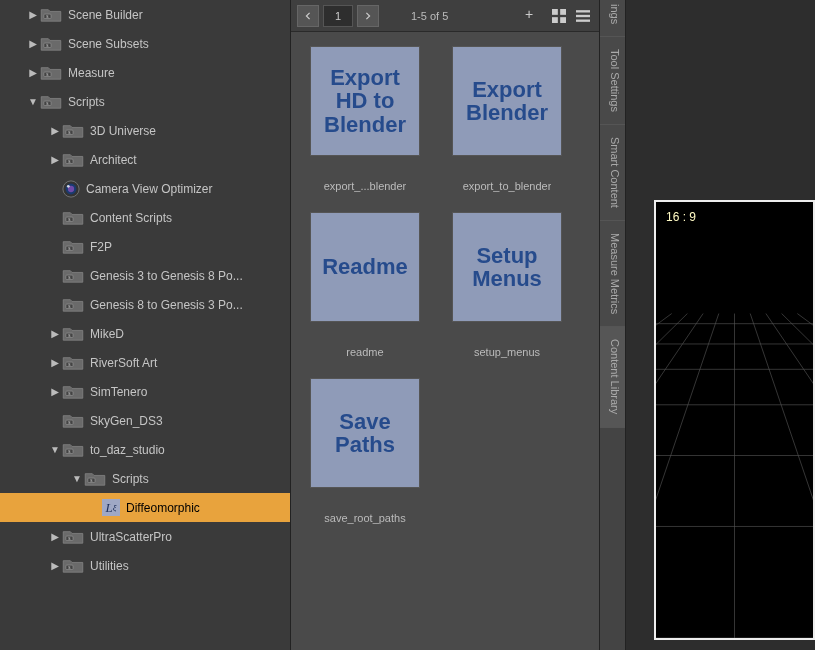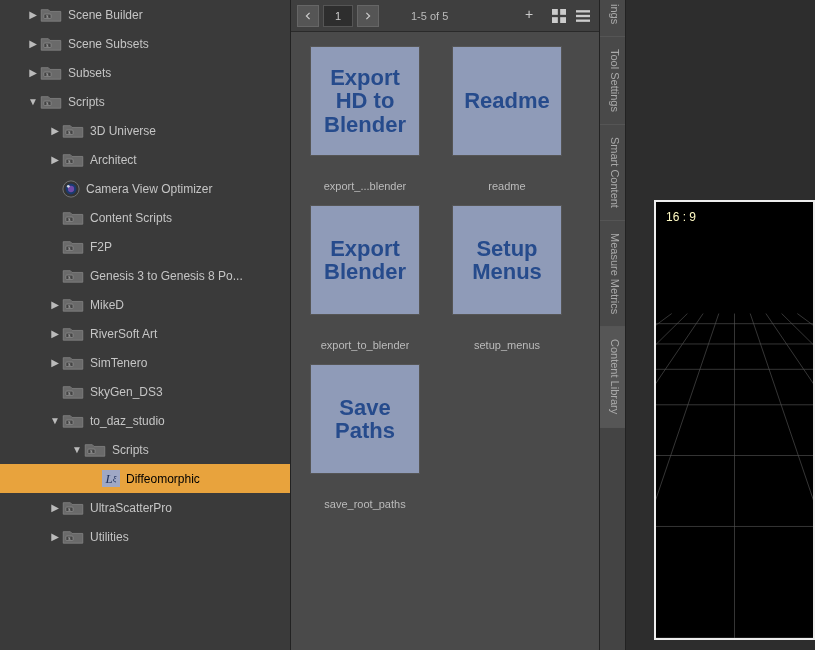--- a/index.html
+++ b/index.html
@@ -27,21 +27,21 @@
   .content-panel { flex: 0 0 310px; background:#4a4a4a; display:flex; flex-direction:column; border-left:1px solid #222; border-right:1px solid #222;}
   .content-toolbar { height:32px; background:#3f3f3f; display:flex; align-items:center; padding:0 6px; gap:4px; border-bottom:1px solid #2a2a2a; }
   .page-btn { width:22px; height:22px; background:#555; color:#ccc; border:1px solid #666; display:flex; align-items:center; justify-content:center; font-size:11px; cursor:pointer; }
   .page-field { width:30px; height:22px; background:#2e2e2e; color:#ccc; border:1px solid #555; text-align:center; font-size:11px; }
   .page-count { color:#bbb; font-size:11px; margin-left:28px; }
   .spacer{flex:1;}
   .zoom-btn { width:20px; height:20px; font-size:14px; cursor:pointer;}
   .view-btn { width:20px; height:20px; display:flex; align-items:center; justify-content:center; cursor:pointer;}
   .view-btn svg{ width:14px;height:14px;}
   
-  .thumb-area { padding:14px; display:flex; flex-wrap:wrap; gap:13px 22px; align-content:flex-start; overflow-y:auto; flex:1;}
+  .thumb-area { padding:14px; display:flex; flex-wrap:wrap; gap:20px 22px; align-content:flex-start; overflow-y:auto; flex:1;}
   .thumb { width:120px; display:flex; flex-direction:column; align-items:center;}
   .thumb-box { width:110px; height:110px; background:#8f9bb8; border:1px solid #555; display:flex; align-items:center; justify-content:center; text-align:center; font-size:22px; font-weight:bold; color:#264b8c; padding:4px; line-height:1.05; cursor:pointer;}
   .thumb-label { color:#bbb; font-size:11px; margin-top:24px; white-space:nowrap; overflow:hidden; text-overflow:ellipsis; max-width:115px; text-align:left;}
   
   
   .vtabs { width:26px; background:#444; display:flex; flex-direction:column; border-right:1px solid #222; padding-top:0px; }
   .vtab { writing-mode: vertical-rl; color:#aaa; font-size:11px; padding:12px 4px; border-bottom:1px solid #555; cursor:pointer; background:#494949; white-space:nowrap;}
   .vtab.active { background:#565656; }
   .vtab:first-child{ padding-top:4px;}
   
@@ -85,21 +85,21 @@
       <span class="tw">
         <span class="arrow">▶</span>
       </span>
       <span class="folder-icon">
         <svg viewBox="0 0 24 18">
           <path d="M1 3 L9 3 L11 5 L23 5 L23 16 L1 16 Z" fill="#6a6a6a" stroke="#888" stroke-width="0.8"></path>
           <rect x="4" y="8" width="8" height="5" rx="1" fill="#444" stroke="#999" stroke-width="0.7"></rect>
           <text x="8" y="12" font-size="5" fill="#ccc" text-anchor="middle" font-family="Arial">s</text>
         </svg>
       </span>
-      <span>Subsets</span>
+      <span>Measure</span>
     </div>
     <div class="tree-item indent1">
       <span class="tw">
         <span class="arrow">▼</span>
       </span>
       <span class="folder-icon">
         <svg viewBox="0 0 24 18">
           <path d="M1 3 L9 3 L11 5 L23 5 L23 16 L1 16 Z" fill="#6a6a6a" stroke="#888" stroke-width="0.8"></path>
           <rect x="4" y="8" width="8" height="5" rx="1" fill="#444" stroke="#999" stroke-width="0.7"></rect>
           <text x="8" y="12" font-size="5" fill="#ccc" text-anchor="middle" font-family="Arial">s</text>
@@ -178,20 +178,33 @@
         <span class="arrow blank">▶</span>
       </span>
       <span class="folder-icon">
         <svg viewBox="0 0 24 18">
           <path d="M1 3 L9 3 L11 5 L23 5 L23 16 L1 16 Z" fill="#6a6a6a" stroke="#888" stroke-width="0.8"></path>
           <rect x="4" y="8" width="8" height="5" rx="1" fill="#444" stroke="#999" stroke-width="0.7"></rect>
           <text x="8" y="12" font-size="5" fill="#ccc" text-anchor="middle" font-family="Arial">s</text>
         </svg>
       </span>
       <span>Genesis 3 to Genesis 8 Po...</span>
+    </div>
+    <div class="tree-item indent2">
+      <span class="tw">
+        <span class="arrow blank">▶</span>
+      </span>
+      <span class="folder-icon">
+        <svg viewBox="0 0 24 18">
+          <path d="M1 3 L9 3 L11 5 L23 5 L23 16 L1 16 Z" fill="#6a6a6a" stroke="#888" stroke-width="0.8"></path>
+          <rect x="4" y="8" width="8" height="5" rx="1" fill="#444" stroke="#999" stroke-width="0.7"></rect>
+          <text x="8" y="12" font-size="5" fill="#ccc" text-anchor="middle" font-family="Arial">s</text>
+        </svg>
+      </span>
+      <span>Genesis 8 to Genesis 3 Po...</span>
     </div>
     <div class="tree-item indent2">
       <span class="tw">
         <span class="arrow">▶</span>
       </span>
       <span class="folder-icon">
         <svg viewBox="0 0 24 18">
           <path d="M1 3 L9 3 L11 5 L23 5 L23 16 L1 16 Z" fill="#6a6a6a" stroke="#888" stroke-width="0.8"></path>
           <rect x="4" y="8" width="8" height="5" rx="1" fill="#444" stroke="#999" stroke-width="0.7"></rect>
           <text x="8" y="12" font-size="5" fill="#ccc" text-anchor="middle" font-family="Arial">s</text>
@@ -330,26 +343,26 @@
           <rect x="0" y="9" width="12" height="2" fill="#ccc"></rect>
         </svg>
     </span>
   </div>
   <div class="thumb-area" id="thumbs">
       <div class="thumb">
         <div class="thumb-box">Export HD to Blender</div>
         <div class="thumb-label">export_...blender</div>
       </div>
       <div class="thumb">
+        <div class="thumb-box">Export Blender</div>
+        <div class="thumb-label">export_to_blender</div>
+      </div>
+      <div class="thumb">
         <div class="thumb-box">Readme</div>
         <div class="thumb-label">readme</div>
-      </div>
-      <div class="thumb">
-        <div class="thumb-box">Export Blender</div>
-        <div class="thumb-label">export_to_blender</div>
       </div>
       <div class="thumb">
         <div class="thumb-box">Setup Menus</div>
         <div class="thumb-label">setup_menus</div>
       </div>
       <div class="thumb">
         <div class="thumb-box">Save Paths</div>
         <div class="thumb-label">save_root_paths</div>
       </div>
     </div>

